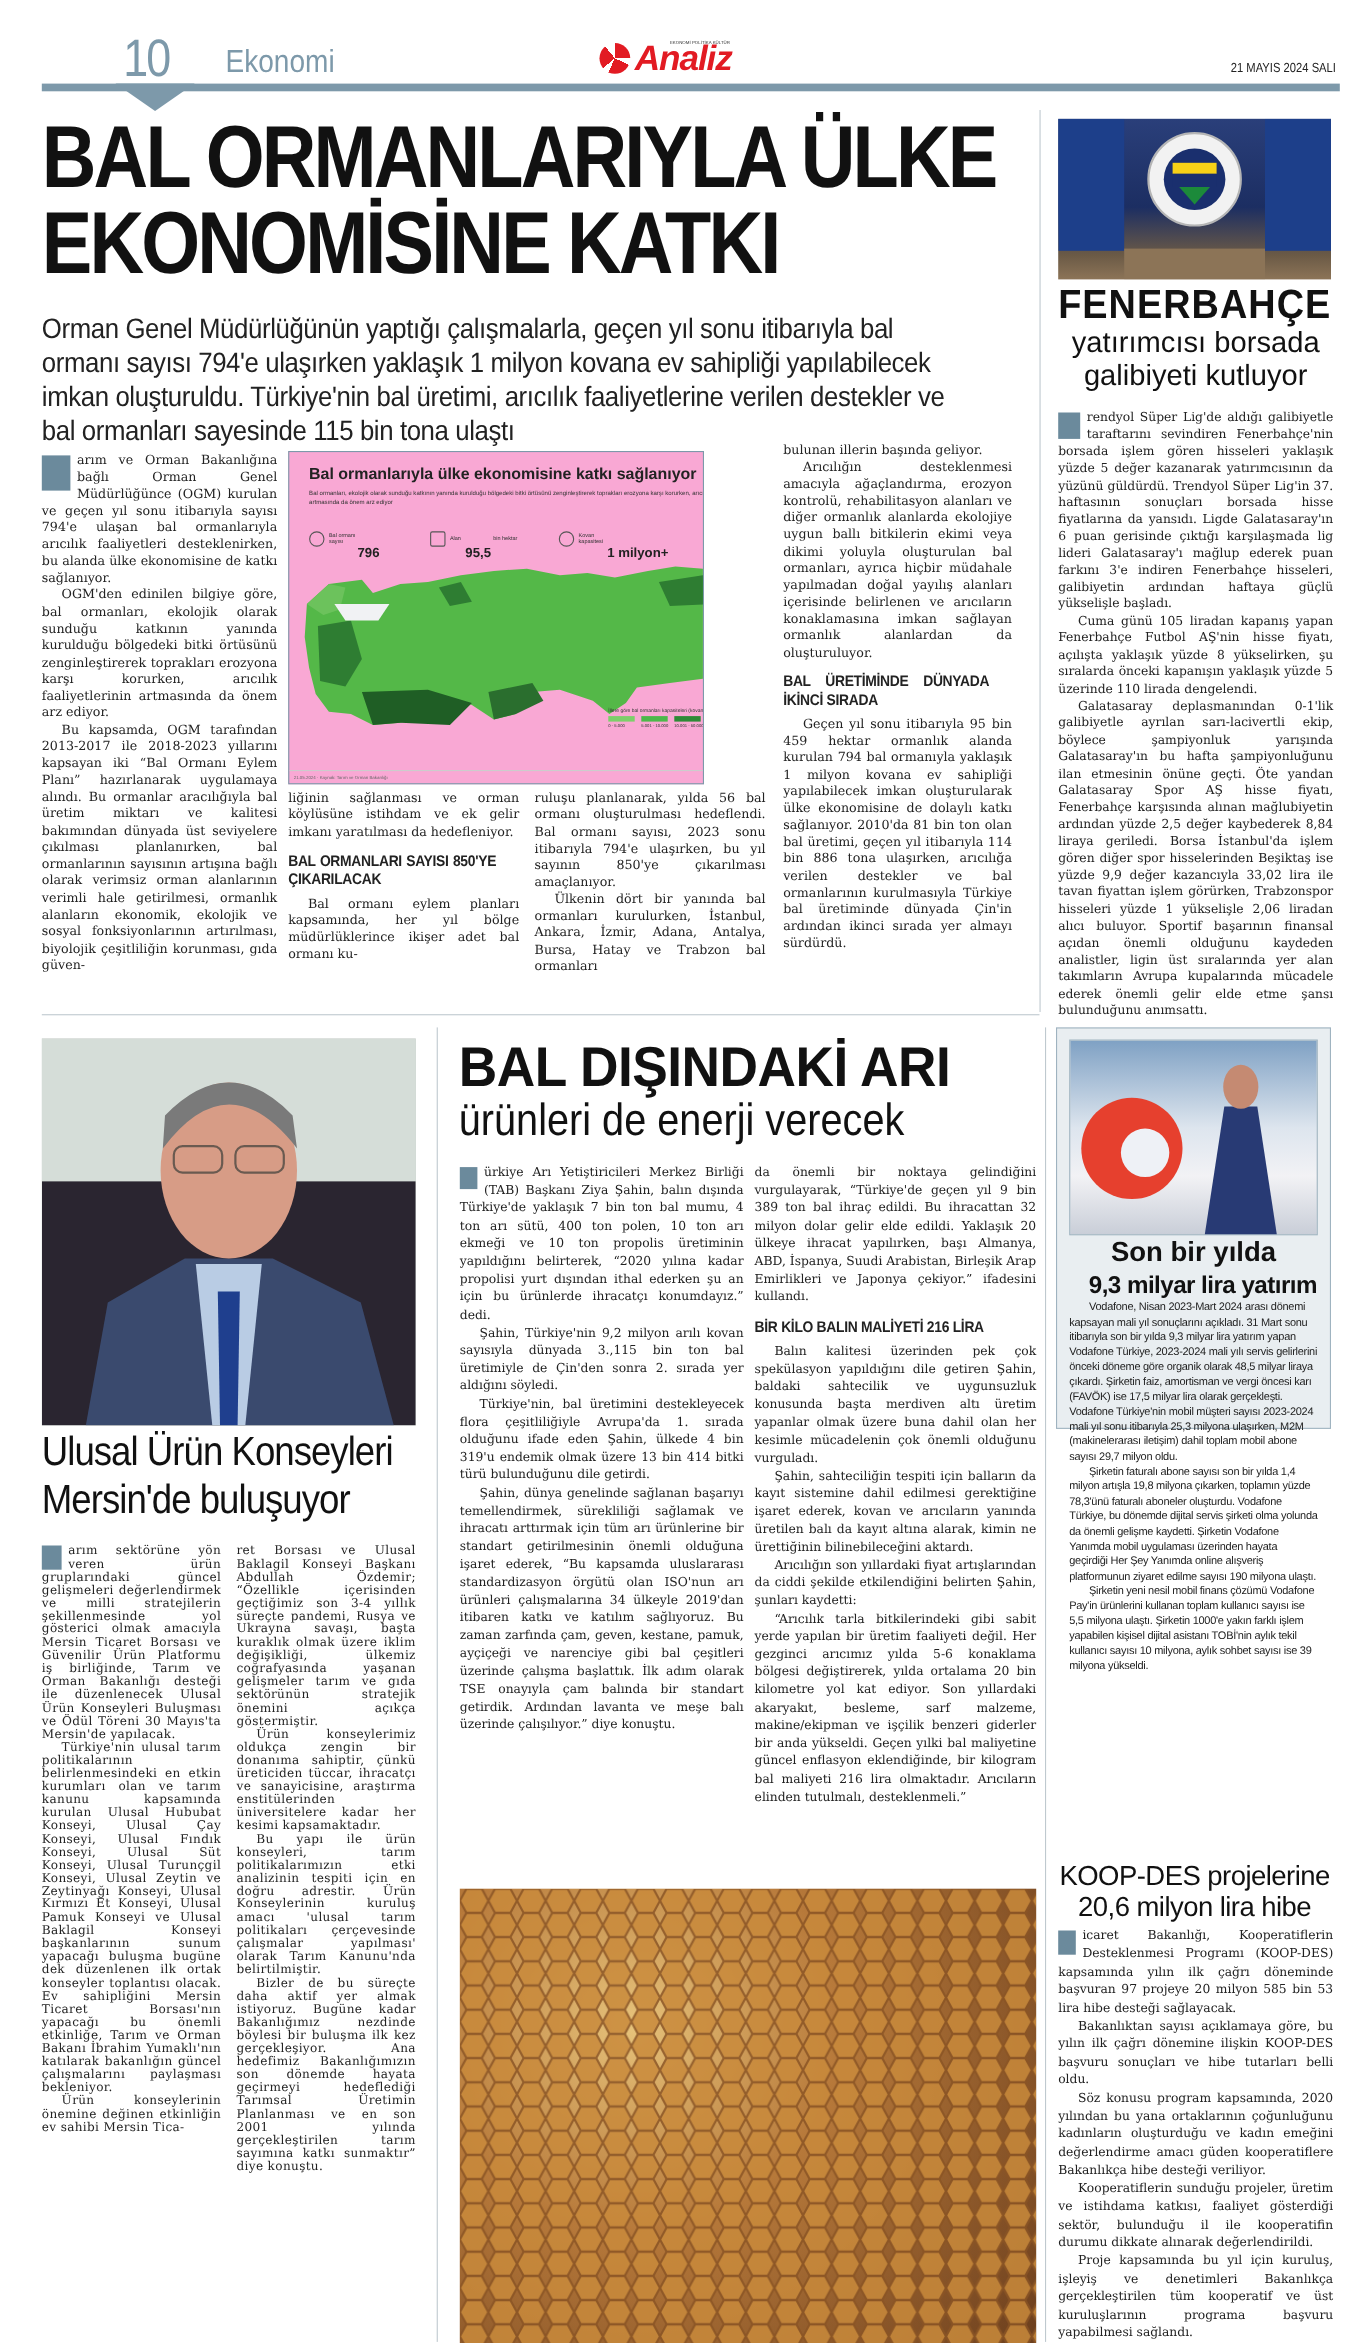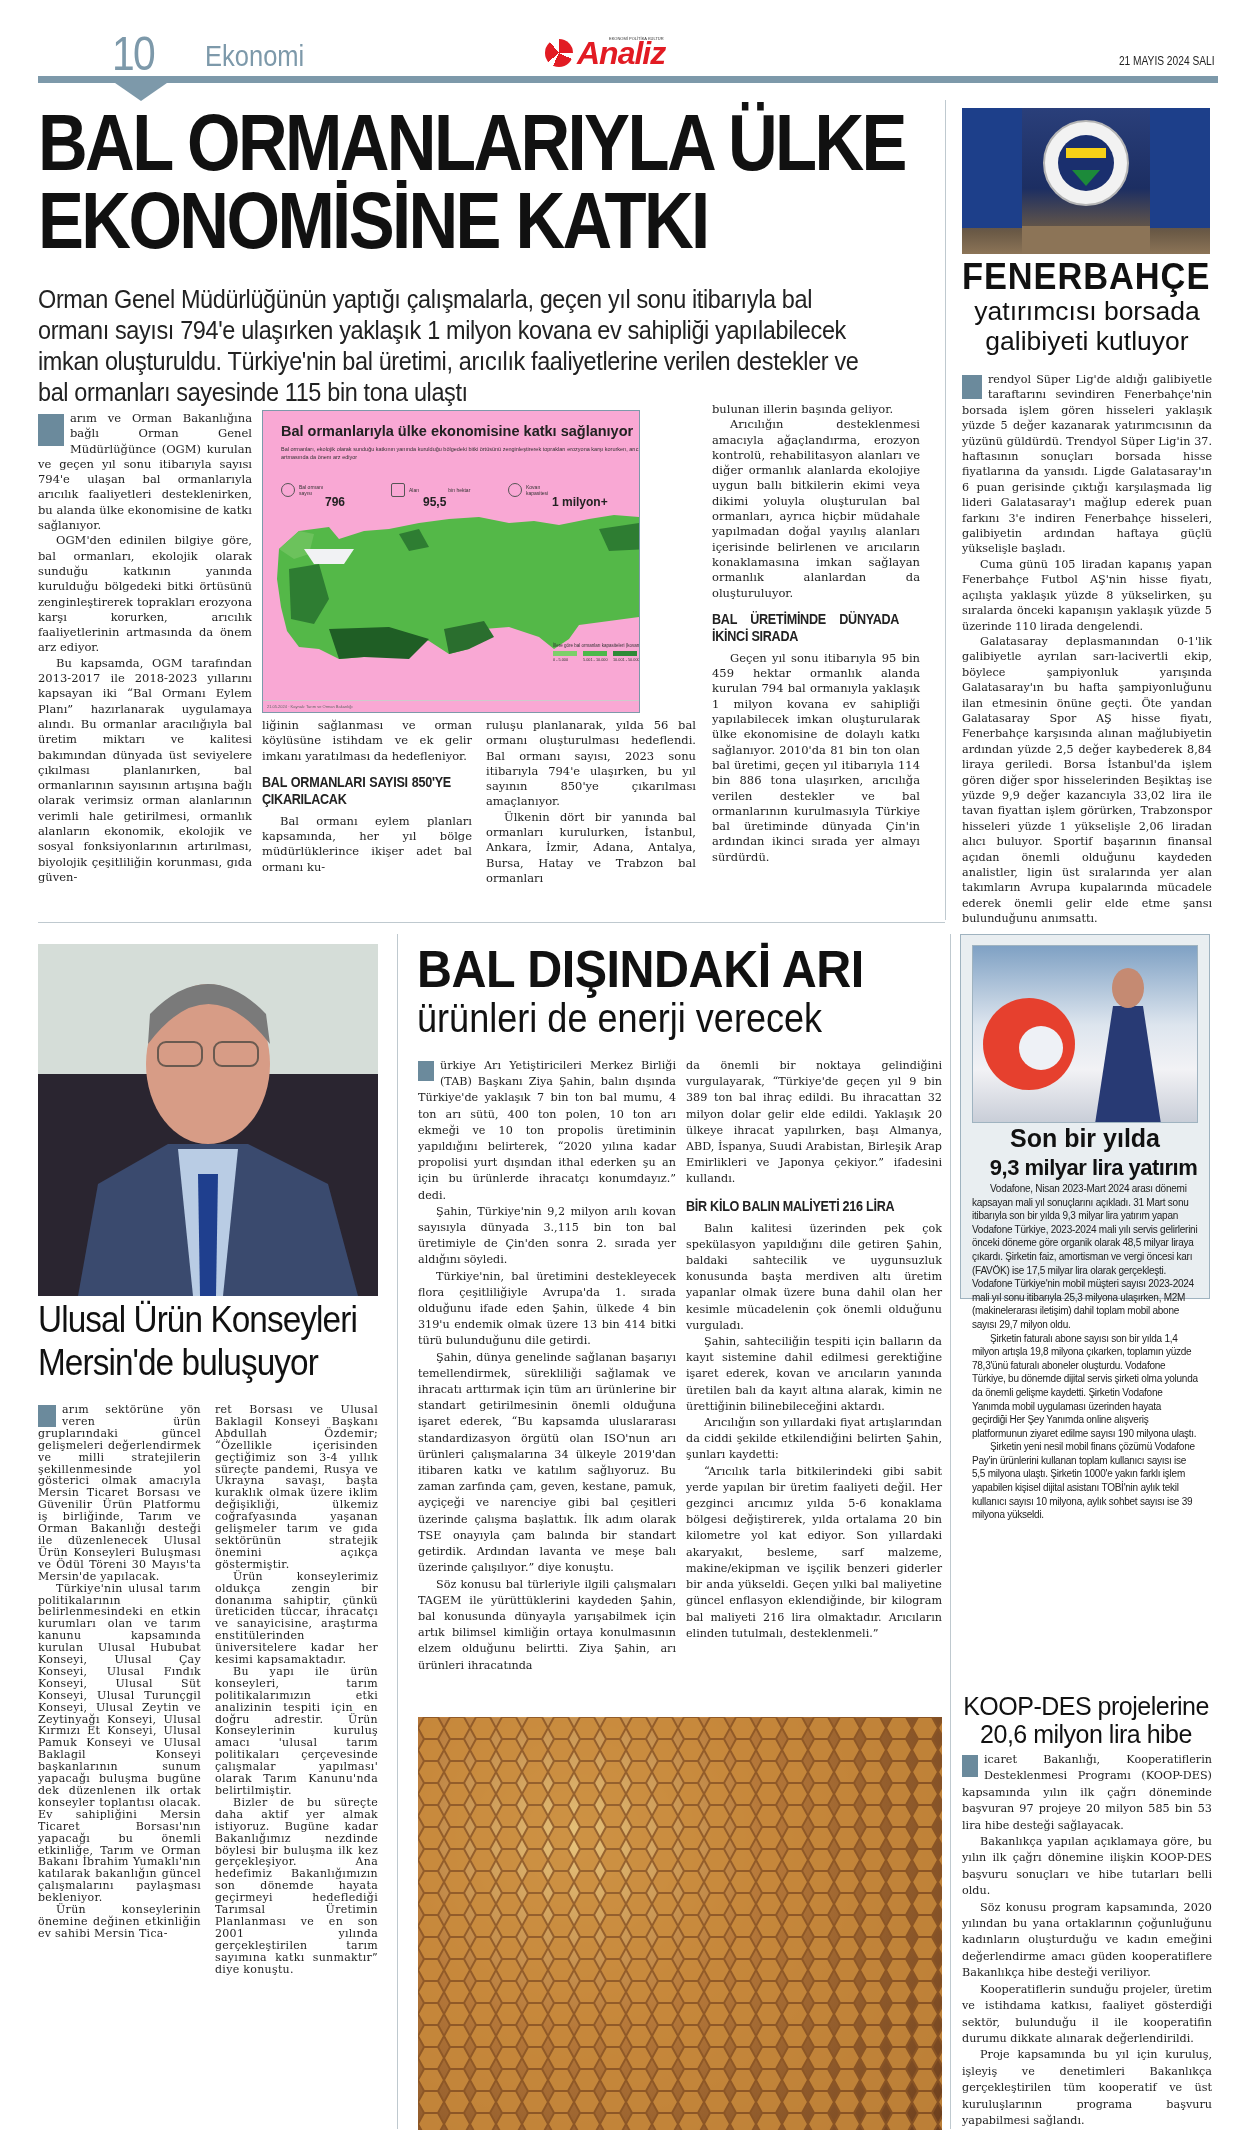--- a/index.html
+++ b/index.html
@@ -226,21 +226,20 @@
 
 <div class="abs vdiv" style="left:397px; top:934px; height:1195px;"></div>
 
 <div class="abs ba-h1">BAL DIŞINDAKİ ARI</div>
 <div class="abs ba-h2">ürünleri de enerji verecek</div>
 <div class="abs col-text" style="left:418px; top:1058px; width:258px; font-size:11.2px; line-height:16.2px;">
   <p class="first"><span class="dropcap" style="width:16px;height:20px;"></span><span>ürkiye Arı Yetiştiricileri Merkez Birliği (TAB) Başkanı Ziya Şahin, balın dışında Türkiye'de yaklaşık 7 bin ton bal mumu, 4 ton arı sütü, 400 ton polen, 10 ton arı ekmeği ve 10 ton propolis üretiminin yapıldığını belirterek, “2020 yılına kadar propolisi yurt dışından ithal ederken şu an için bu ürünlerde ihracatçı konumdayız.” dedi.</span></p>
   <p>Şahin, Türkiye'nin 9,2 milyon arılı kovan sayısıyla dünyada 3.,115 bin ton bal üretimiyle de Çin'den sonra 2. sırada yer aldığını söyledi.</p>
   <p>Türkiye'nin, bal üretimini destekleyecek flora çeşitliliğiyle Avrupa'da 1. sırada olduğunu ifade eden Şahin, ülkede 4 bin 319'u endemik olmak üzere 13 bin 414 bitki türü bulunduğunu dile getirdi.</p>
   <p>Şahin, dünya genelinde sağlanan başarıyı temellendirmek, sürekliliği sağlamak ve ihracatı arttırmak için tüm arı ürünlerine bir standart getirilmesinin önemli olduğuna işaret ederek, “Bu kapsamda uluslararası standardizasyon örgütü olan ISO'nun arı ürünleri çalışmalarına 34 ülkeyle 2019'dan itibaren katkı ve katılım sağlıyoruz. Bu zaman zarfında çam, geven, kestane, pamuk, ayçiçeği ve narenciye gibi bal çeşitleri üzerinde çalışma başlattık. İlk adım olarak TSE onayıyla çam balında bir standart getirdik. Ardından lavanta ve meşe balı üzerinde çalışılıyor.” diye konuştu.</p>
-  <p>Söz konusu bal türleriyle ilgili çalışmaları TAGEM ile yürüttüklerini kaydeden Şahin, bal konusunda dünyayla yarışabilmek için artık bilimsel kimliğin ortaya konulmasının elzem olduğunu belirtti. Ziya Şahin, arı ürünleri ihracatında</p>
 </div>
 <div class="abs col-text" style="left:686px; top:1058px; width:256px; font-size:11.2px; line-height:16.2px;">
   <p class="first">da önemli bir noktaya gelindiğini vurgulayarak, “Türkiye'de geçen yıl 9 bin 389 ton bal ihraç edildi. Bu ihracattan 32 milyon dolar gelir elde edildi. Yaklaşık 20 ülkeye ihracat yapılırken, başı Almanya, ABD, İspanya, Suudi Arabistan, Birleşik Arap Emirlikleri ve Japonya çekiyor.” ifadesini kullandı.</p>
   <div class="sub">BİR KİLO BALIN MALİYETİ 216 LİRA</div>
   <p>Balın kalitesi üzerinden pek çok spekülasyon yapıldığını dile getiren Şahin, baldaki sahtecilik ve uygunsuzluk konusunda başta merdiven altı üretim yapanlar olmak üzere buna dahil olan her kesimle mücadelenin çok önemli olduğunu vurguladı.</p>
   <p>Şahin, sahteciliğin tespiti için balların da kayıt sistemine dahil edilmesi gerektiğine işaret ederek, kovan ve arıcıların yanında üretilen balı da kayıt altına alarak, kimin ne ürettiğinin bilinebileceğini aktardı.</p>
   <p>Arıcılığın son yıllardaki fiyat artışlarından da ciddi şekilde etkilendiğini belirten Şahin, şunları kaydetti:</p>
   <p>“Arıcılık tarla bitkilerindeki gibi sabit yerde yapılan bir üretim faaliyeti değil. Her gezginci arıcımız yılda 5-6 konaklama bölgesi değiştirerek, yılda ortalama 20 bin kilometre yol kat ediyor. Son yıllardaki akaryakıt, besleme, sarf malzeme, makine/ekipman ve işçilik benzeri giderler bir anda yükseldi. Geçen yılki bal maliyetine güncel enflasyon eklendiğinde, bir kilogram bal maliyeti 216 lira olmaktadır. Arıcıların elinden tutulmalı, desteklenmeli.”</p>
 </div>
 <div class="abs honey">
@@ -272,17 +271,17 @@
   <p>Şirketin faturalı abone sayısı son bir yılda 1,4 milyon artışla 19,8 milyona çıkarken, toplamın yüzde 78,3'ünü faturalı aboneler oluşturdu. Vodafone Türkiye, bu dönemde dijital servis şirketi olma yolunda da önemli gelişme kaydetti. Şirketin Vodafone Yanımda mobil uygulaması üzerinden hayata geçirdiği Her Şey Yanımda online alışveriş platformunun ziyaret edilme sayısı 190 milyona ulaştı.</p>
   <p>Şirketin yeni nesil mobil finans çözümü Vodafone Pay'in ürünlerini kullanan toplam kullanıcı sayısı ise 5,5 milyona ulaştı. Şirketin 1000'e yakın farklı işlem yapabilen kişisel dijital asistanı TOBİ'nin aylık tekil kullanıcı sayısı 10 milyona, aylık sohbet sayısı ise 39 milyona yükseldi.</p>
 </div>
 
 <div class="abs kd-h">
   <div>KOOP-DES projelerine</div>
   <div>20,6 milyon lira hibe</div>
 </div>
 <div class="abs col-text" style="left:962px; top:1752px; width:250px; font-size:11.2px; line-height:16.4px;">
   <p class="first"><span class="dropcap" style="width:16px;height:22px;"></span><span>icaret Bakanlığı, Kooperatiflerin Desteklenmesi Programı (KOOP-DES) kapsamında yılın ilk çağrı döneminde başvuran 97 projeye 20 milyon 585 bin 53 lira hibe desteği sağlayacak.</span></p>
-  <p>Bakanlıkça yapılan açıklamaya göre, bu yılın ilk çağrı dönemine ilişkin KOOP-DES başvuru sonuçları ve hibe tutarları belli oldu.</p>
+  <p>Bakanlıktan sayısı açıklamaya göre, bu yılın ilk çağrı dönemine ilişkin KOOP-DES başvuru sonuçları ve hibe tutarları belli oldu.</p>
   <p>Söz konusu program kapsamında, 2020 yılından bu yana ortaklarının çoğunluğunu kadınların oluşturduğu ve kadın emeğini değerlendirme amacı güden kooperatiflere Bakanlıkça hibe desteği veriliyor.</p>
   <p>Kooperatiflerin sunduğu projeler, üretim ve istihdama katkısı, faaliyet gösterdiği sektör, bulunduğu il ile kooperatifin durumu dikkate alınarak değerlendirildi.</p>
   <p>Proje kapsamında bu yıl için kuruluş, işleyiş ve denetimleri Bakanlıkça gerçekleştirilen tüm kooperatif ve üst kuruluşlarının programa başvuru yapabilmesi sağlandı.</p>
 </div>
 
 </body></html>

